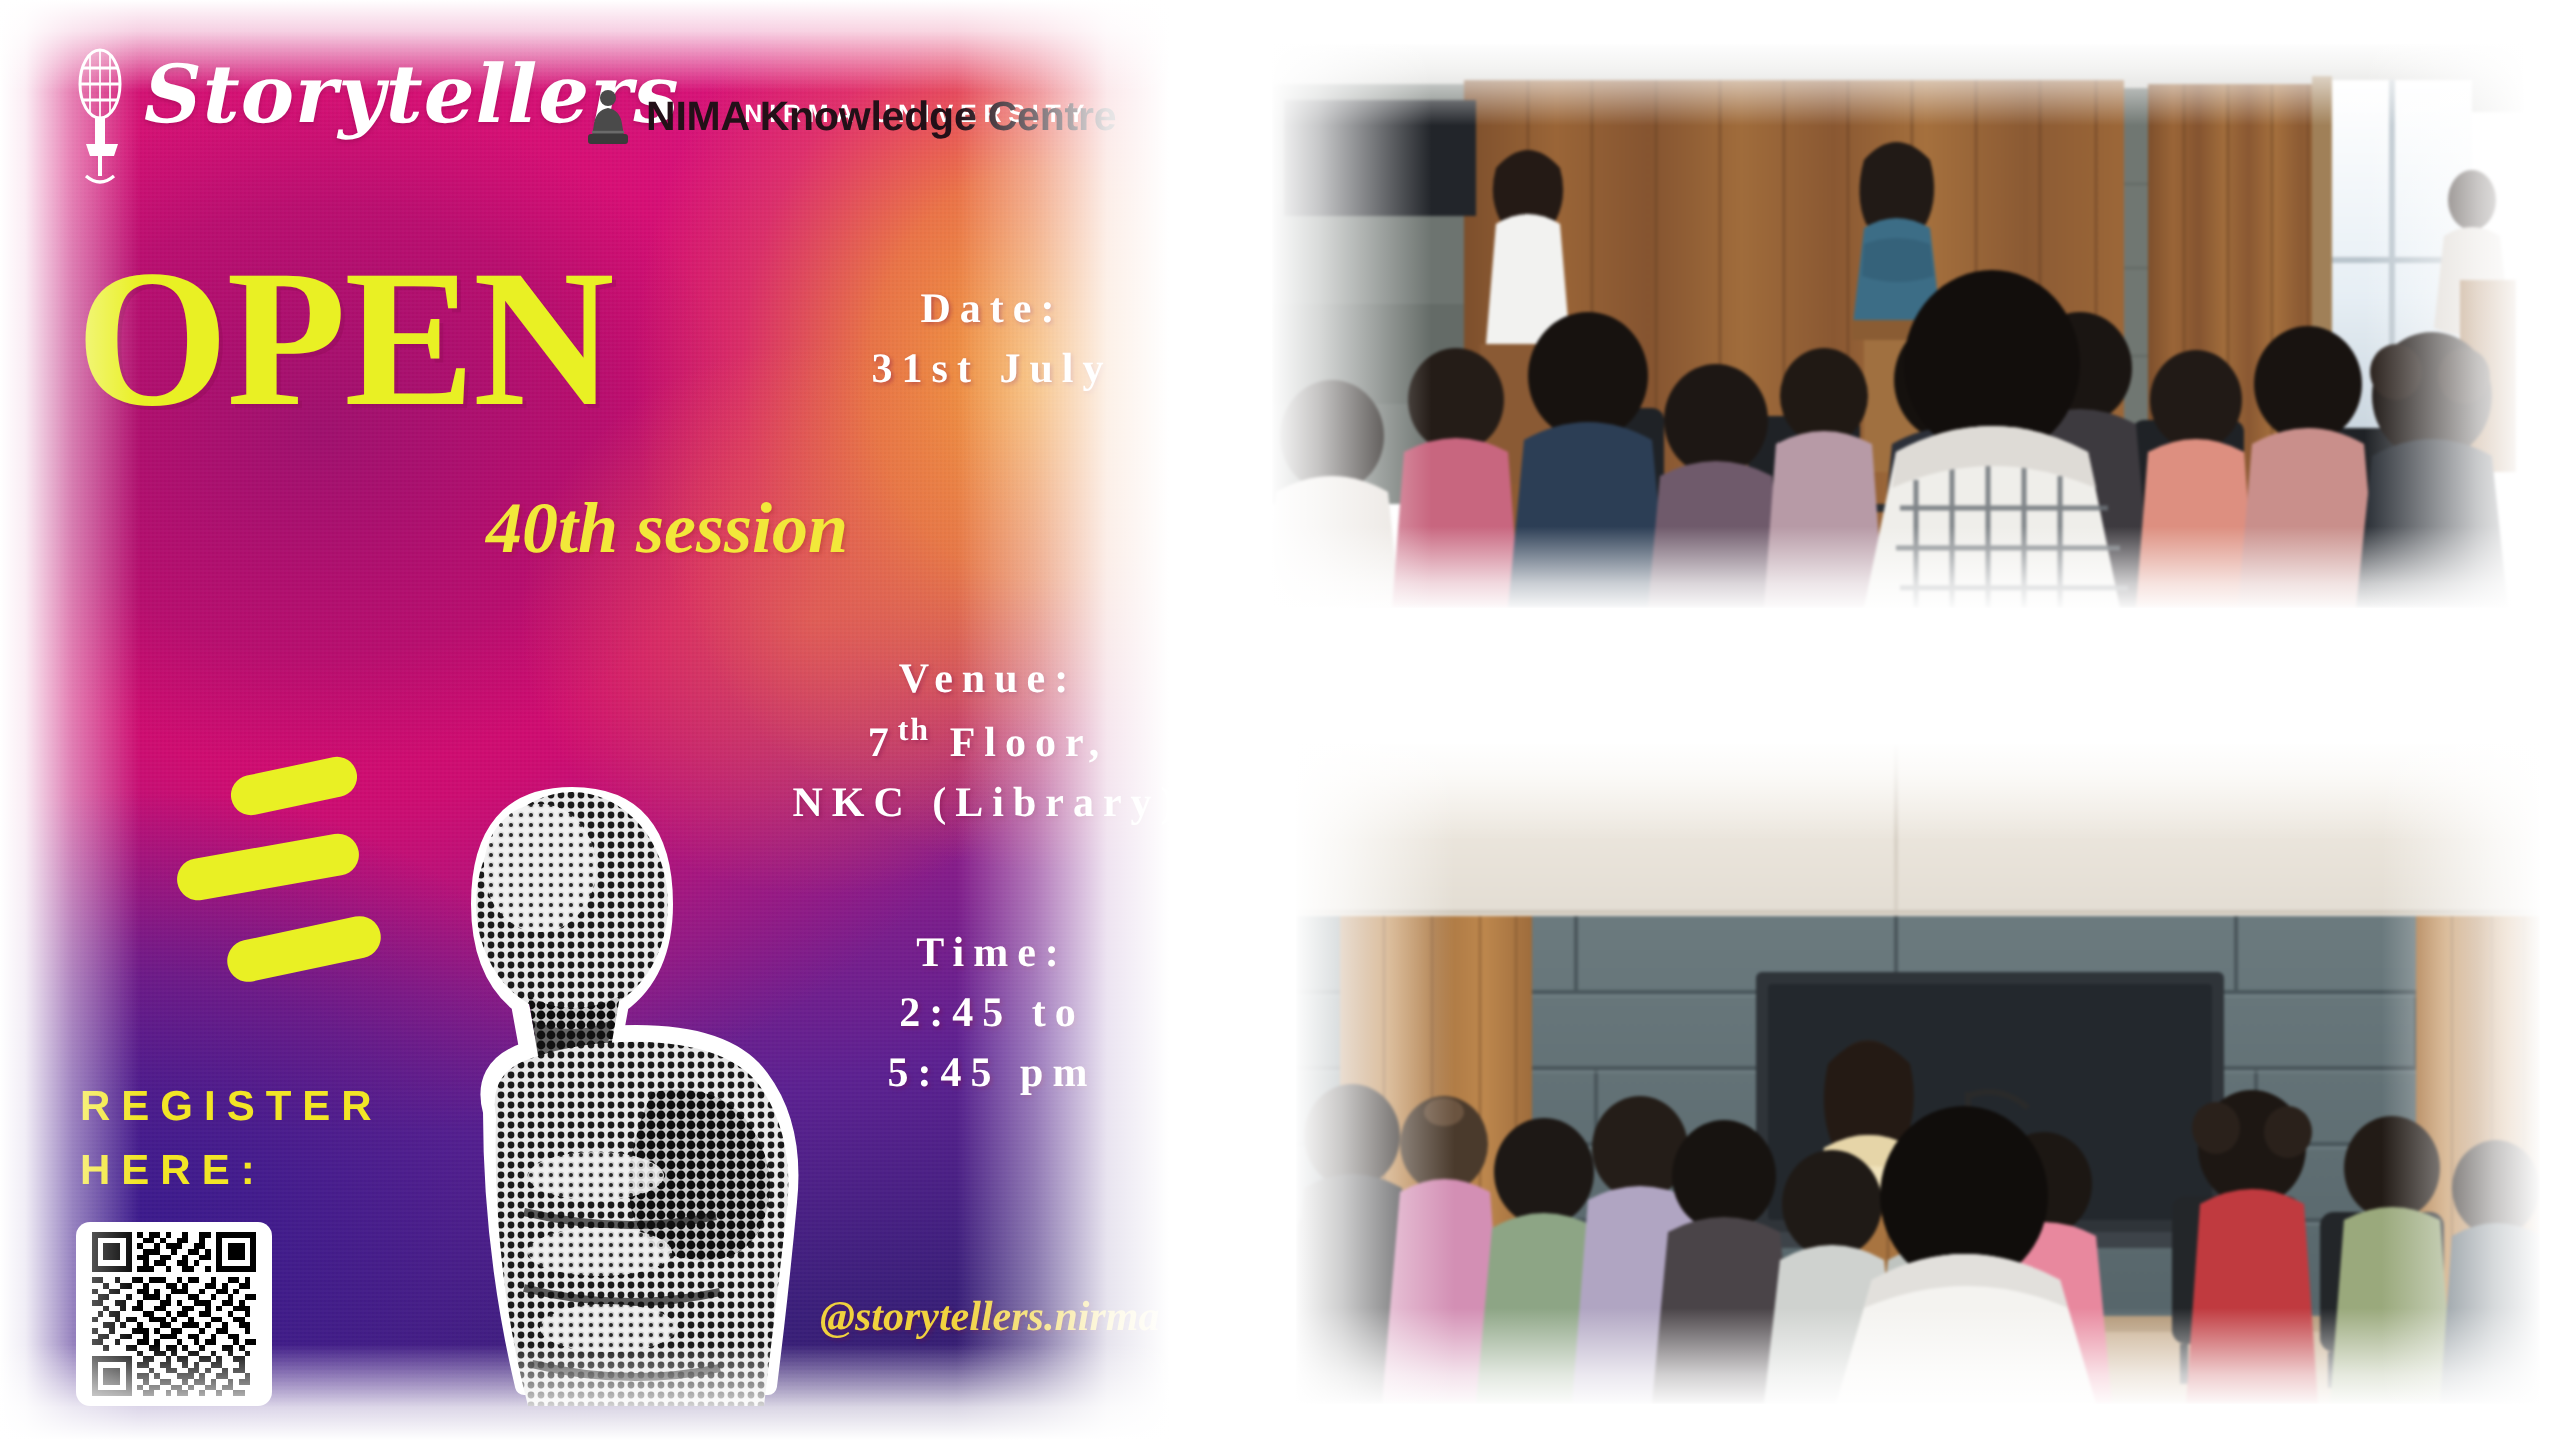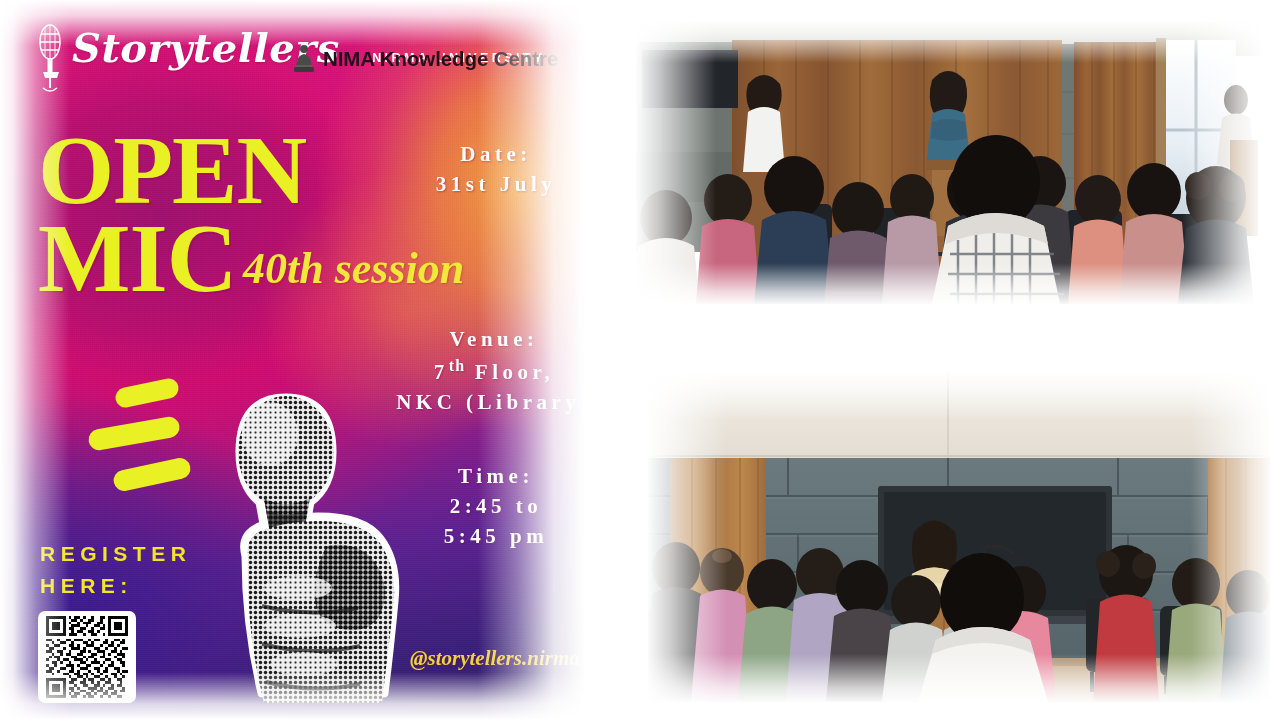--- a/index.html
+++ b/index.html
@@ -145,21 +145,21 @@
     letter-spacing: -1px;
     text-shadow: 2px 2px 0 rgba(140,10,80,.30);
   }
   .headline .l1 { display:block; font-size: 98px; }
   .headline .l2 { display:block; font-size: 98px; margin-top: 4px; }
 
   .session {
     position: absolute; left: 243px; top: 243px;
     font-family: "Liberation Serif", "DejaVu Serif", serif;
     font-style: italic; font-weight: 700;
-    font-size: 44px; color: #f2e83a;
+    font-size: 36px; color: #f2e83a;
     text-shadow: 1px 1px 2px rgba(150,30,20,.30);
   }
 
   
   .info {
     position: absolute;
     font-family: "Liberation Serif", "DejaVu Serif", serif;
     font-weight: 700;
     color: #ffffff;
     text-align: center;
@@ -284,21 +284,20 @@
           <path d="M12 10 q-6 1 -7 8 l-1 6 h16 l-1 -6 q-1 -7 -7 -8 z" fill="#4a4a4a"></path>
           <rect x="2" y="23" width="20" height="5" rx="1.5" fill="#3a3a3a"></rect>
           <path d="M4 22 h16" stroke="#6a6a6a" stroke-width="1.2" fill="none"></path>
         </svg>
       </span>
       <span class="nkc-text">NIMA Knowledge Centre</span>
     </div>
 
     <div class="headline">
       <span class="l1">OPEN</span>
-      <span class="l2">MIC</span>
     </div>
 
     <div class="session">40th session</div>
 
     <div class="info" id="info-date">
       <span class="hd">Date:</span>
       <span class="vl">31st July</span>
     </div>
 
     <div class="info" id="info-venue">

